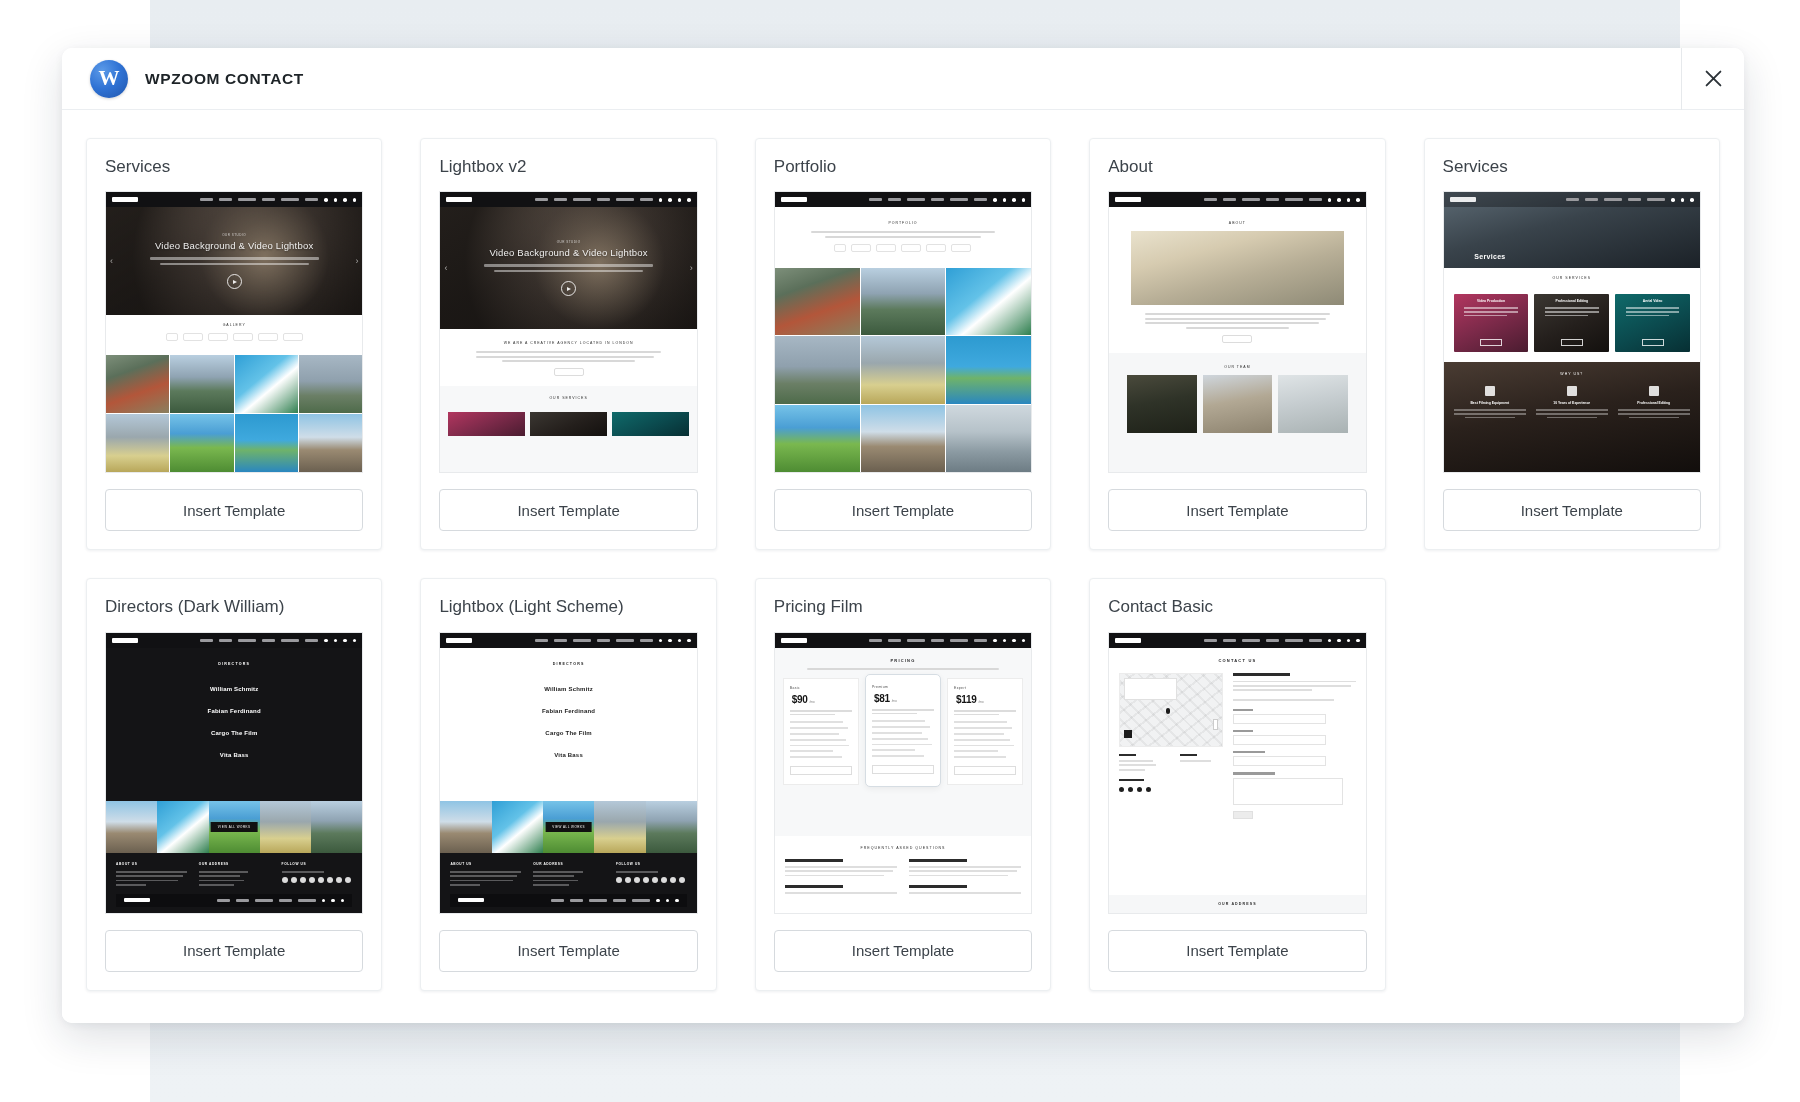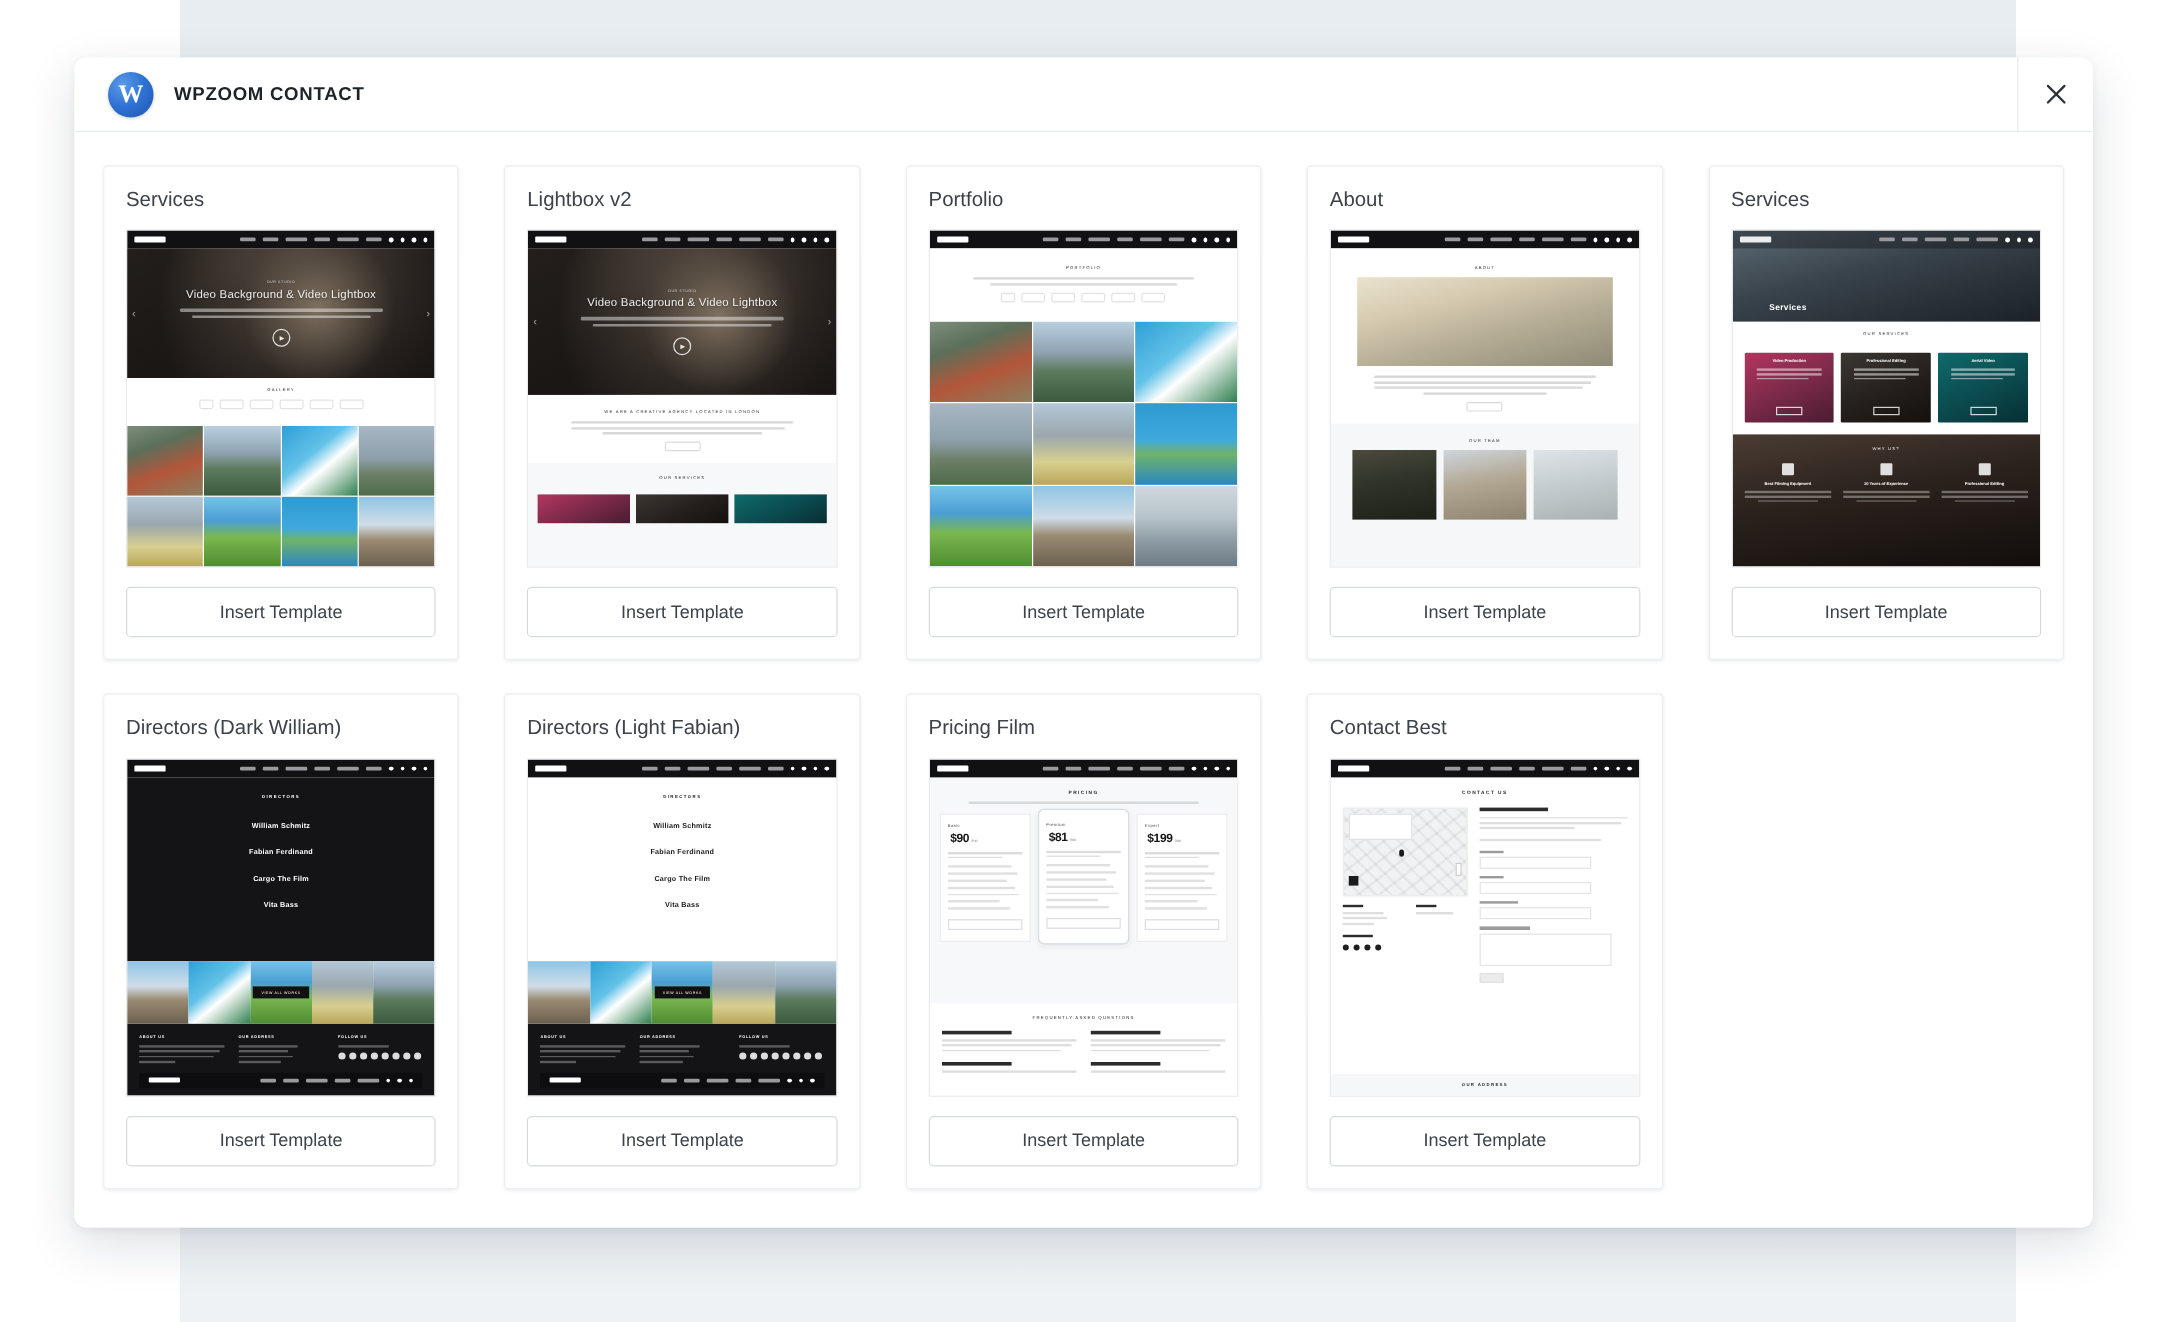--- a/index.html
+++ b/index.html
@@ -737,21 +737,21 @@
                       <span class="nav-dot"></span>
                   </div>
                 </div>
               </div>
             </div>
           </div>
           <button class="insert-btn">Insert Template</button>
         </div>
 
         <div class="card">
-          <div class="card-title">Directors (Light Fabian)</div>
+          <div class="card-title">Lightbox (Light Scheme)</div>
           <div class="thumb">
             <div class="thumb-inner">
               <div class="navbar">
                 <div class="nav-logo"></div>
                 <div class="nav-spacer"></div>
                 <div class="nav-links">
                   <span class="nav-link"></span>
                     <span class="nav-link"></span>
                     <span class="nav-link w2"></span>
                   <span class="nav-link"></span>
@@ -897,21 +897,21 @@
                         <i style="width:90%"></i>
                         <i style="width:96%"></i>
                         <i style="width:70%"></i>
                         <i style="width:84%"></i>
                       </div>
                     <div class="price-btn"></div>
                   </div>
                   <div class="price-col">
                     <div class="price-tier">Expert</div>
                     <div class="price-amt">
-                      <span style="font-size:10px;font-weight:bold;color:#151515">$199</span><span>/mo</span>
+                      <span style="font-size:10px;font-weight:bold;color:#151515">$119</span><span>/mo</span>
                     </div>
                     <div class="price-desc">
                         <i style="width:100%"></i>
                         <i style="width:72%"></i>
                       </div>
                     <div class="feat">
                         <i style="width:86%"></i>
                         <i style="width:94%"></i>
                         <i style="width:80%"></i>
                         <i style="width:90%"></i>
@@ -951,21 +951,21 @@
                       </div>
                   </div>
                 </div>
               </div>
             </div>
           </div>
           <button class="insert-btn">Insert Template</button>
         </div>
 
         <div class="card">
-          <div class="card-title">Contact Best</div>
+          <div class="card-title">Contact Basic</div>
           <div class="thumb">
             <div class="thumb-inner">
               <div class="navbar">
                 <div class="nav-logo"></div>
                 <div class="nav-spacer"></div>
                 <div class="nav-links">
                   <span class="nav-link"></span>
                     <span class="nav-link"></span>
                     <span class="nav-link w2"></span>
                   <span class="nav-link"></span>

